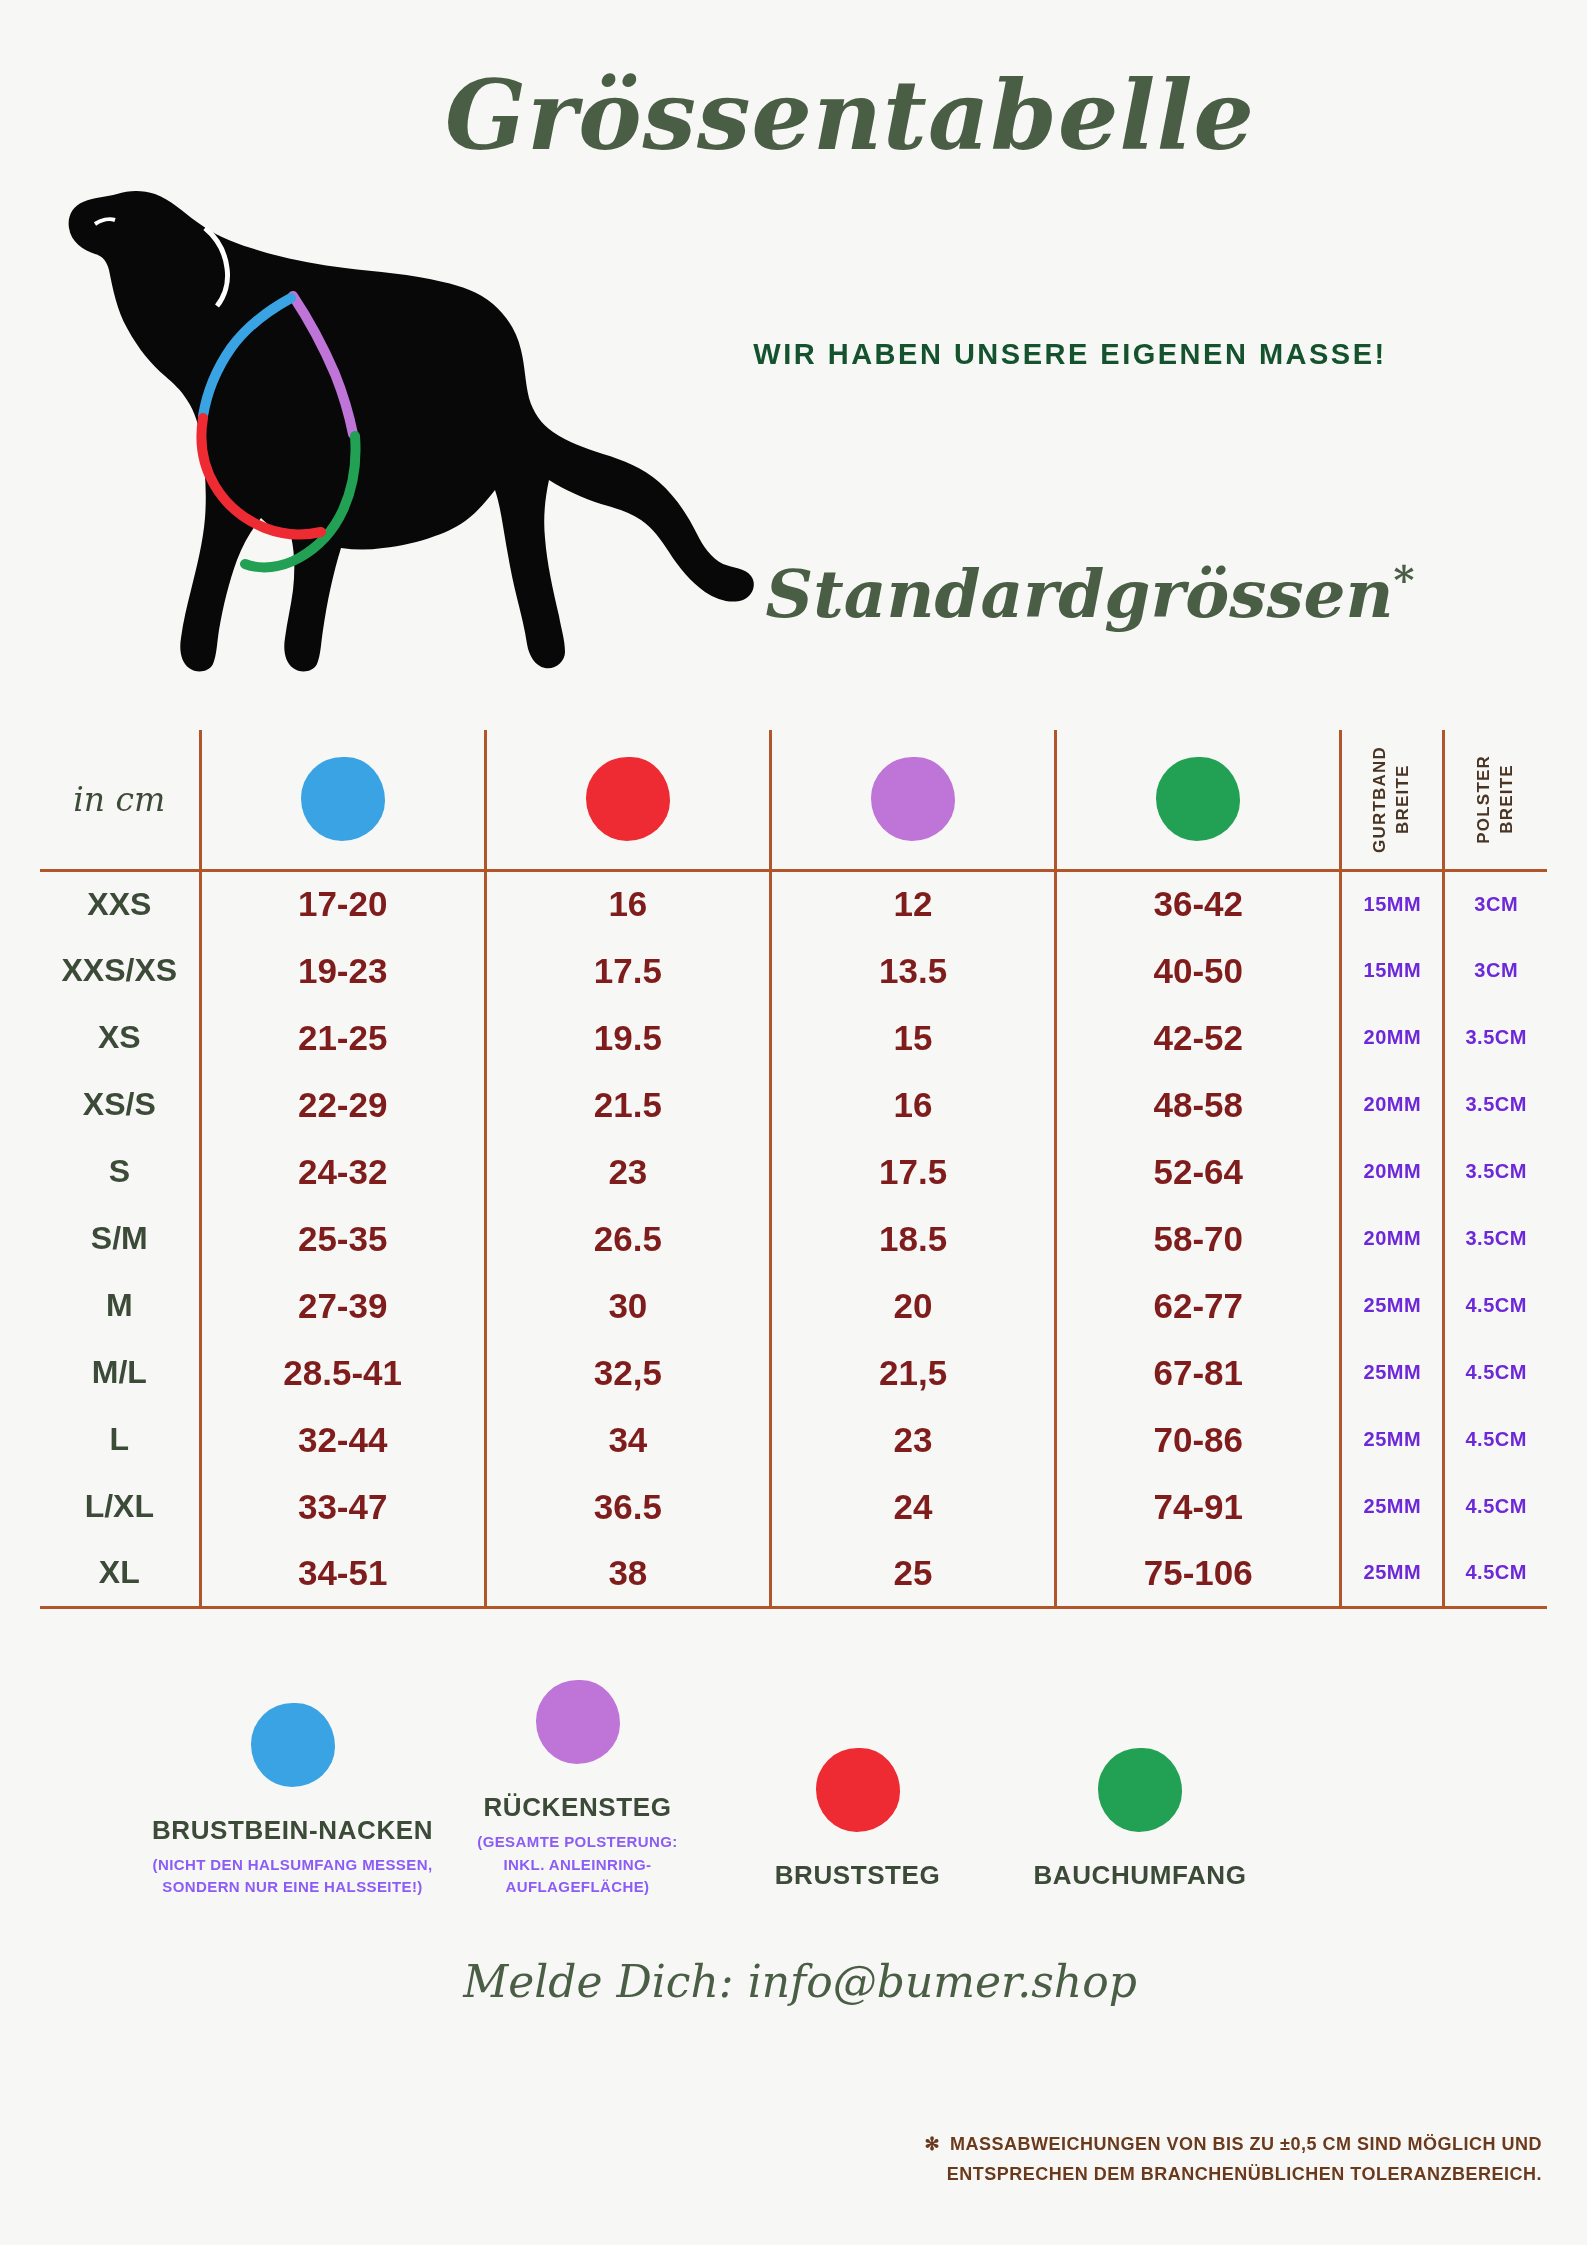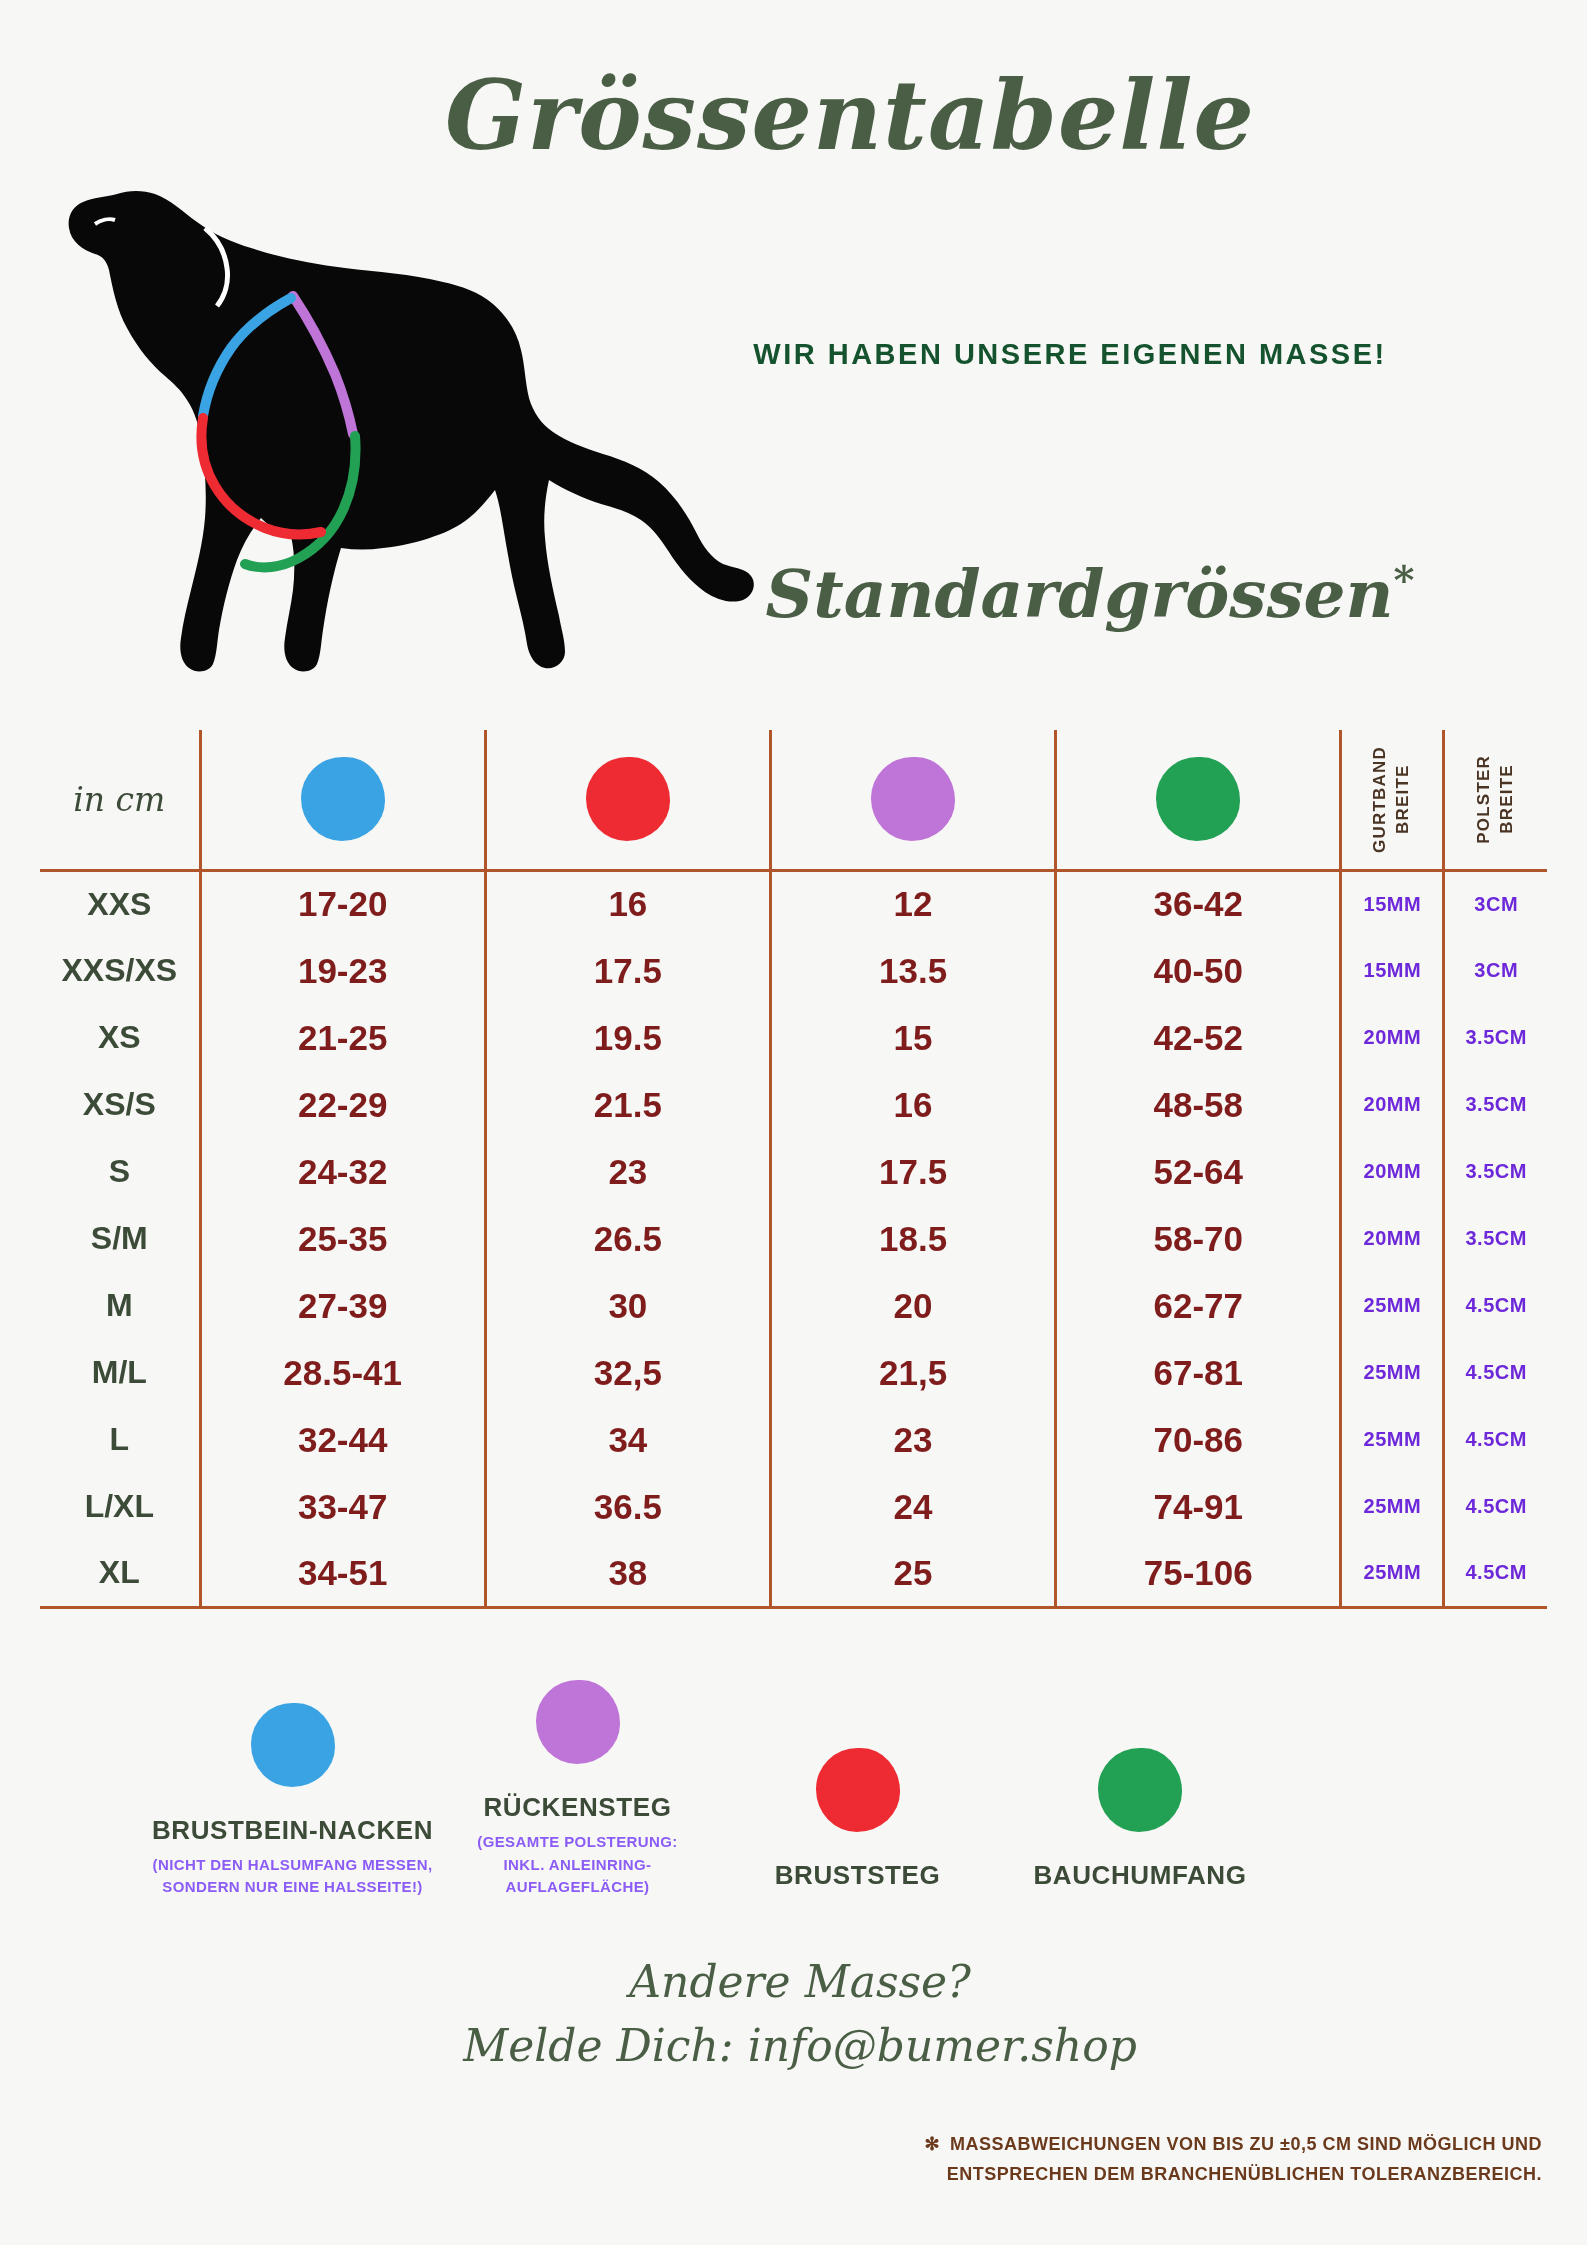--- a/index.html
+++ b/index.html
@@ -458,21 +458,20 @@
     <div class="sub"></div>
   </div>
   <div class="item i4">
     <div class="dotbig" style="background:#22a054"></div>
     <div class="lbl">BAUCHUMFANG</div>
     <div class="sub"></div>
   </div>
 </div>
 
 <div class="contact">
-  <div>Andere Masse?</div>
   <div>Melde Dich: info@bumer.shop</div>
 </div>
 
 <div class="footnote">
   <div>
     <span class="star">✻</span><span>MASSABWEICHUNGEN VON BIS ZU ±0,5 CM SIND MÖGLICH UND</span>
   </div>
   <div>ENTSPRECHEN DEM BRANCHENÜBLICHEN TOLERANZBEREICH.</div>
 </div>
 

